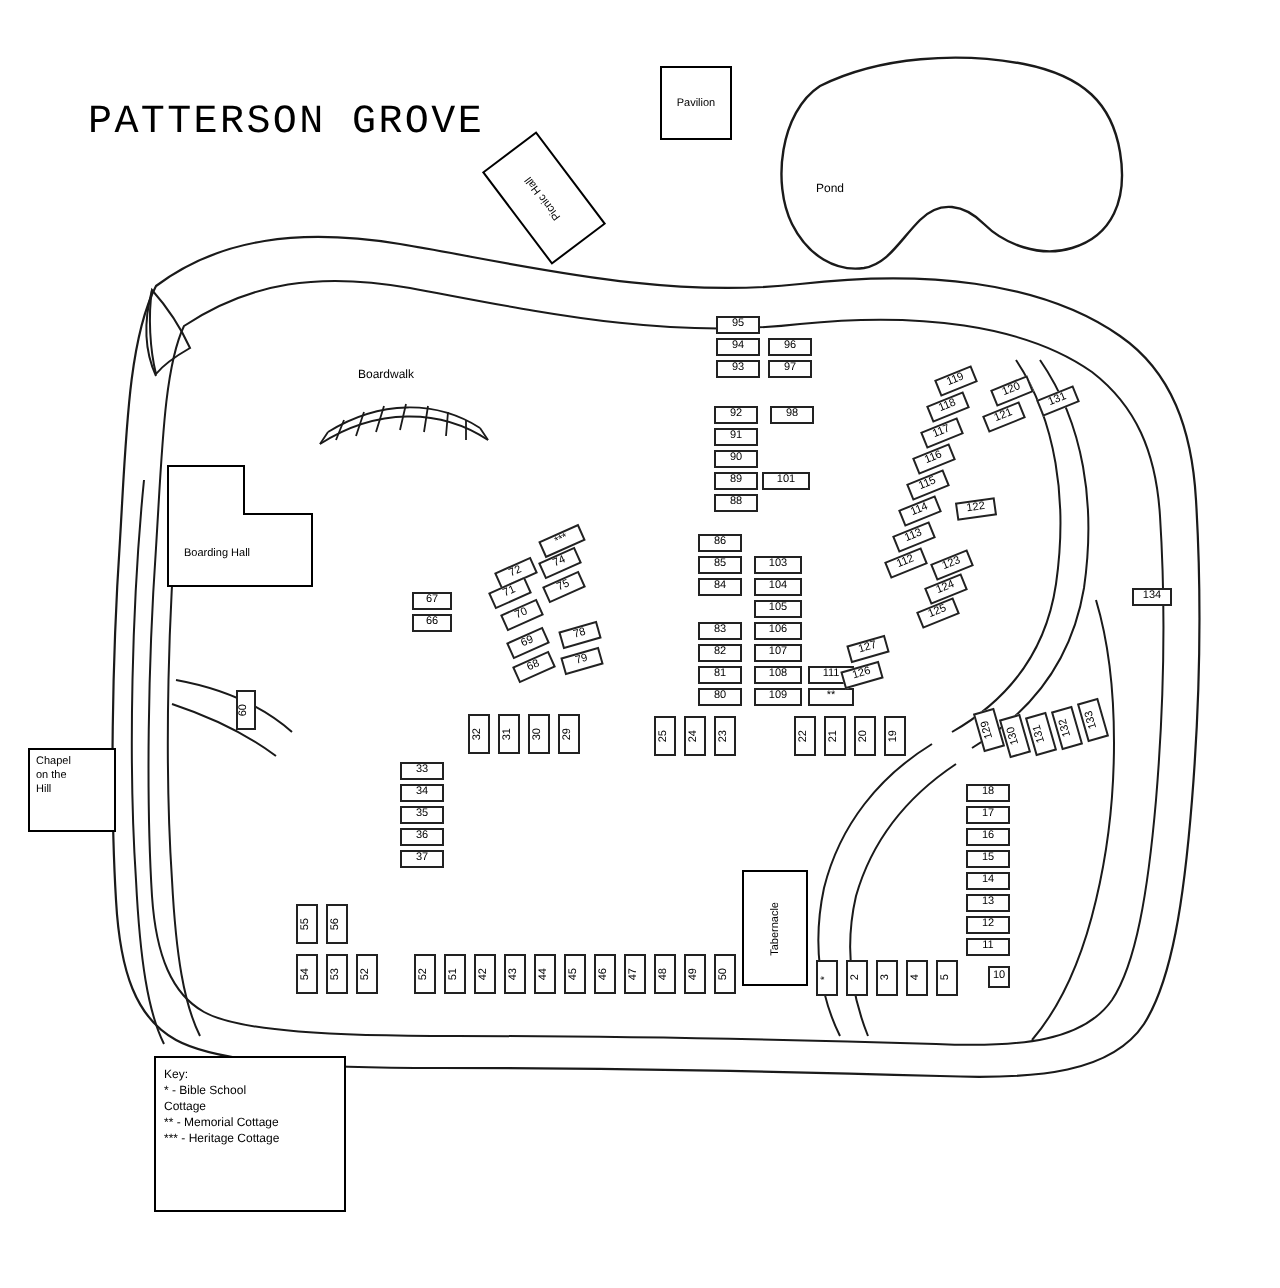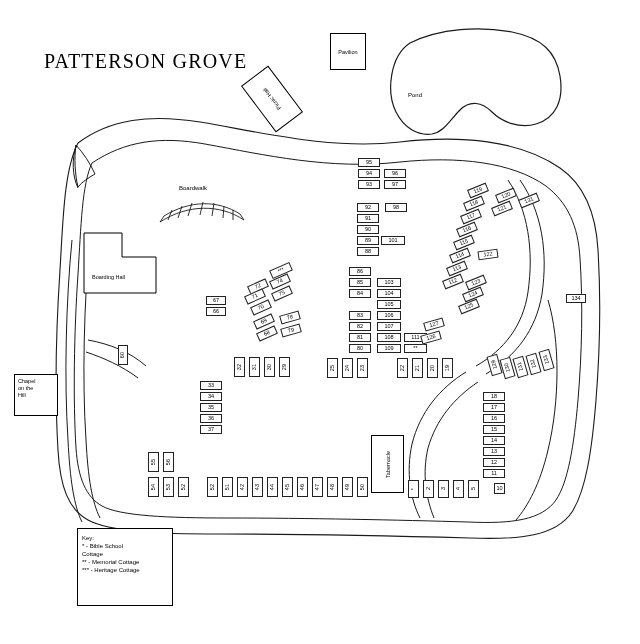--- a/index.html
+++ b/index.html
@@ -1,20 +1,20 @@
 <!DOCTYPE html>
 <html><head>
 <meta charset="utf-8">
 <style>
   html,body{margin:0;padding:0;background:#ffffff;}
   body{width:640px;height:644px;position:relative;overflow:hidden;
        font-family:"Liberation Sans", sans-serif;color:#000;}
   #map{position:absolute;left:0;top:0;width:640px;height:644px;}
   .ttl{position:absolute;font-size:20px;letter-spacing:1.2px;font-weight:400;
-       font-family:Liberation Serif, serif;white-space:nowrap;}
+       font-family:Liberation Mono, monospace;white-space:nowrap;}
   .bld{position:absolute;border:1px solid #000;background:#fff;box-sizing:border-box;
        display:flex;align-items:center;justify-content:center;font-size:5.5px;}
   .cot{position:absolute;border:1px solid #222;background:#fff;box-sizing:border-box;
        display:flex;align-items:center;justify-content:center;
        font-size:5.5px;line-height:1;letter-spacing:0px;}
   .vlabel{writing-mode:vertical-rl;transform:rotate(180deg);}
   .keybox{position:absolute;border:1px solid #000;background:#fff;box-sizing:border-box;
           font-size:6px;line-height:1.35;padding:5px 4px;}
   .lbl{position:absolute;font-size:6px;white-space:nowrap;}
   .lbl2{position:absolute;font-size:5.5px;white-space:nowrap;}

